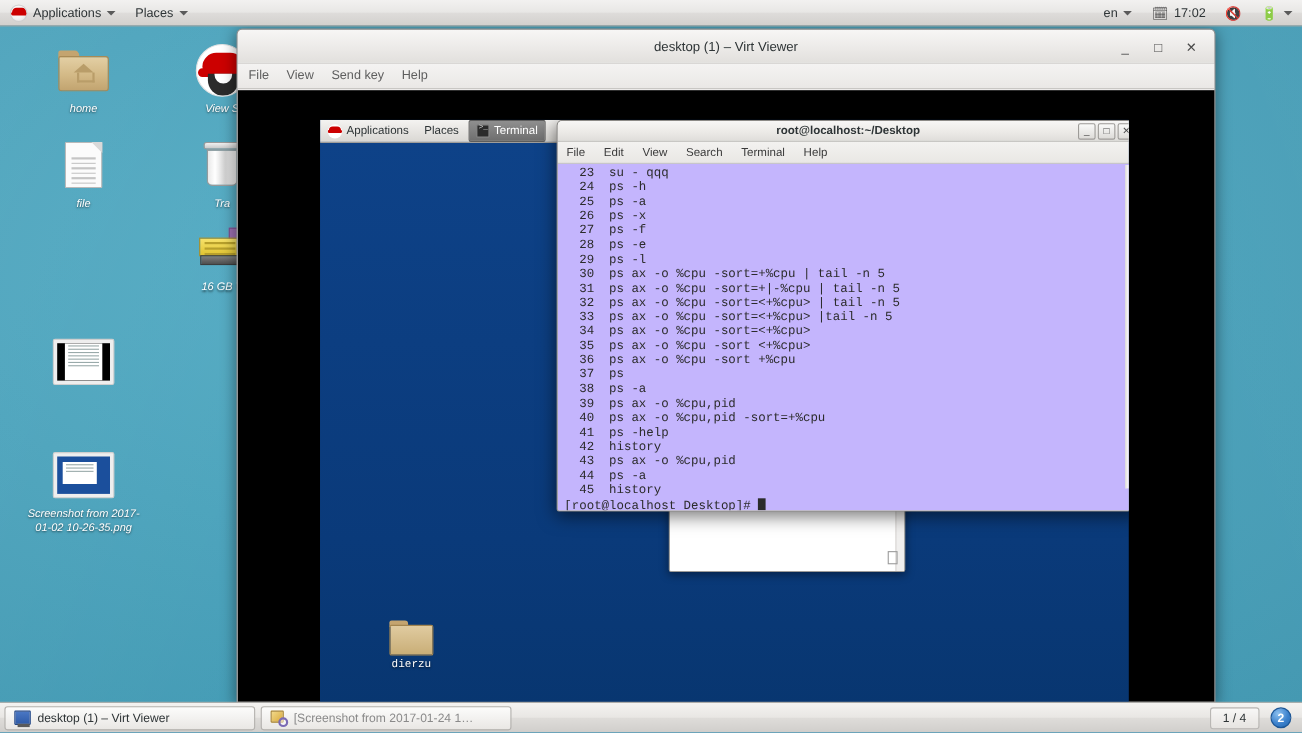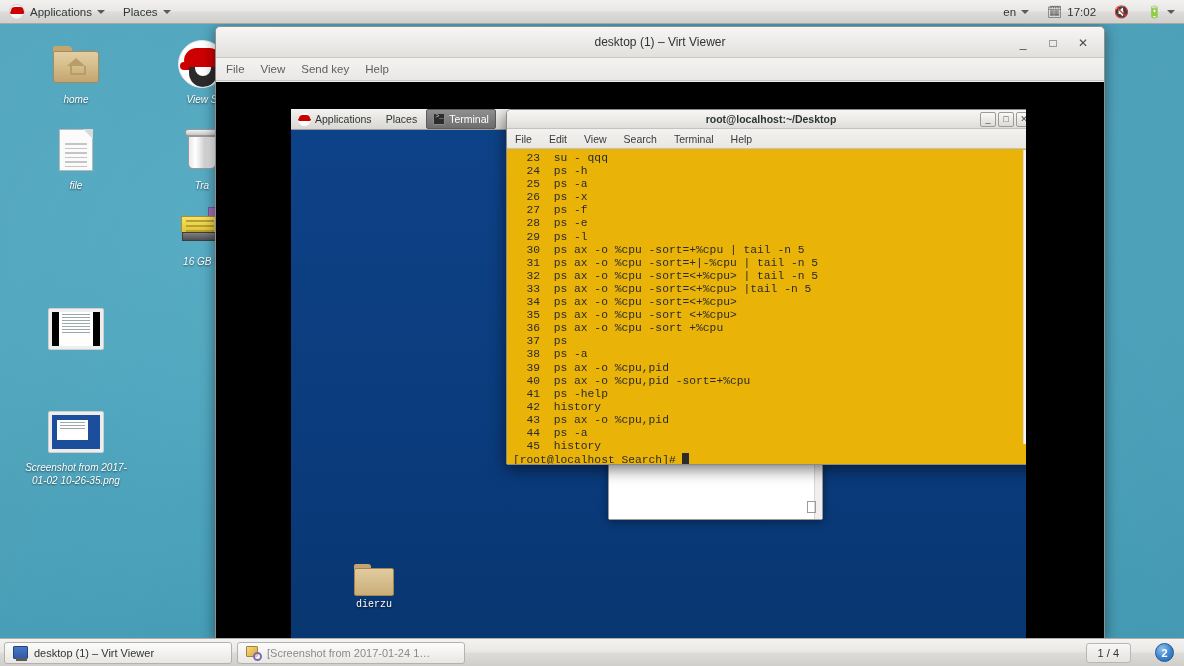--- a/index.html
+++ b/index.html
@@ -210,21 +210,21 @@
     font-size: 9px; color: #4a4a4a; display: flex; align-items: center; justify-content: center;
     cursor: default; line-height: 1;
   }
   .term-menubar {
     height: 20px; background: linear-gradient(to bottom,#f3f2f0,#e9e7e4);
     border-bottom: 1px solid #c4c2bf; display: flex; align-items: center; padding-left: 6px; gap: 13px;
   }
   .term-menu { font-size: 10.5px; color: #3a3a3a; cursor: default; padding: 0 2px; }
   .term-content {
     position: absolute; left: 0; top: 39px; right: 0; bottom: 0;
-    background: #eab308; overflow: hidden; padding: 3px 0 12px 0;
+    background: #c4b5fd; overflow: hidden; padding: 3px 0 12px 0;
   }
   .term-text {
     font-family: "Liberation Mono", monospace; font-size: 11.3px; line-height: 13.1px;
     color: #2b2b2b; white-space: pre; padding-left: 6px;
   }
   .term-scrollbar {
     position: absolute; right: 1px; top: 40px; bottom: 20px; width: 11px;
     background: #f3f2f1; border-left: 1px solid #dedcd9;
   }
   .term-cursor { display: inline-block; width: 7px; height: 11px; background: #2b2b2b; vertical-align: -1px; }
@@ -241,21 +241,21 @@
     width: 228px; border: 1px solid #b4b2af; border-radius: 3px;
     background: linear-gradient(to bottom,#fcfcfb,#e9e7e4); cursor: default;
     white-space: nowrap; overflow: hidden;
   }
   .ht-btn.dim { color: #8a8a8a; }
   .vv-mini { width: 15px; height: 13px; background: linear-gradient(to bottom,#4a77c4,#2f5ba8); border: 1px solid #1e4487; border-radius: 1px; position: relative; }
   .vv-mini::after { content:""; position:absolute; left:2px; bottom:-3px; width:11px; height:3px; background:#5a5a5a; }
   .shot-mini { width: 15px; height: 14px; position: relative; }
   .shot-mini .pane { position:absolute; left:0; top:0; width:12px; height:11px; background:linear-gradient(135deg,#f2d98a,#d9a93c); border:1px solid #a8822c; border-radius:1px;}
   .shot-mini .lens { position:absolute; right:-1px; bottom:-1px; width:9px; height:9px; border:2px solid #7b6bb5; border-radius:50%; background:rgba(255,255,255,0.5);}
-  .ht-right { margin-left: auto; display: flex; align-items: center; gap: 24px; padding-right: 6px; }
+  .ht-right { margin-left: auto; display: flex; align-items: center; gap: 10px; padding-right: 6px; }
   .ht-pages { border: 1px solid #b9b7b4; border-radius: 3px; background: linear-gradient(to bottom,#f8f7f6,#e6e4e1); padding: 3px 11px; font-size: 11px; }
   .ht-ws {
     width: 19px; height: 19px; border-radius: 50%; color: #fff; font-size: 11px; font-weight: bold;
     background: radial-gradient(circle at 35% 28%, #8cc0ef 0%, #3d82cd 55%, #2366ad 100%);
     border: 1px solid #1d5797; display: flex; align-items: center; justify-content: center;
   }
 </style>
 </head>
 <body>
 
@@ -435,21 +435,21 @@
   36  ps ax -o %cpu -sort +%cpu
   37  ps
   38  ps -a
   39  ps ax -o %cpu,pid
   40  ps ax -o %cpu,pid -sort=+%cpu
   41  ps -help
   42  history
   43  ps ax -o %cpu,pid
   44  ps -a
   45  history
-</span><span>[root@localhost Search]# </span><span class="term-cursor"></span></div>
+</span><span>[root@localhost Desktop]# </span><span class="term-cursor"></span></div>
           </div>
           <div class="term-scrollbar">
             
           </div>
         </div>
 
         <div class="guest-panel">
           <div class="gp-item">
             <span class="gp-rh"></span>
             <span>Applications</span>

